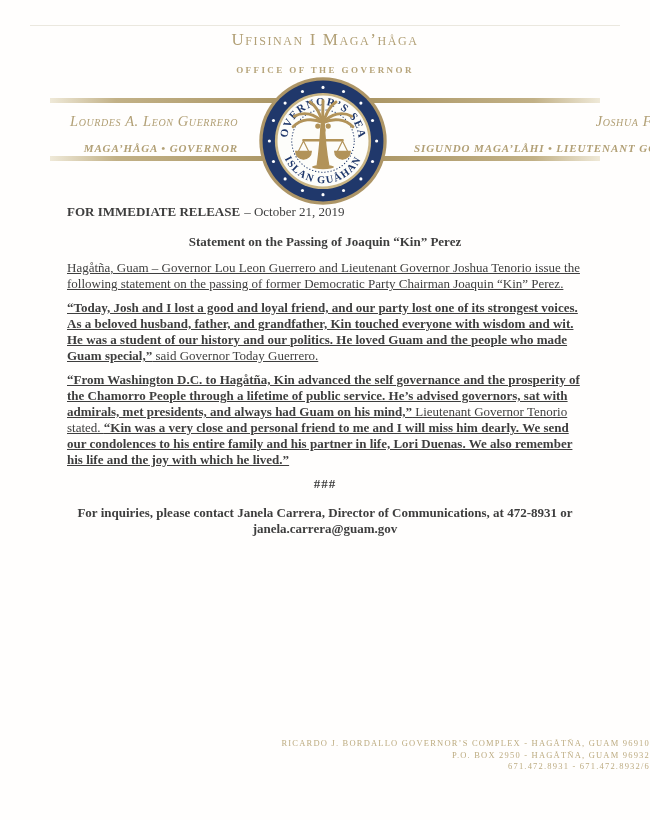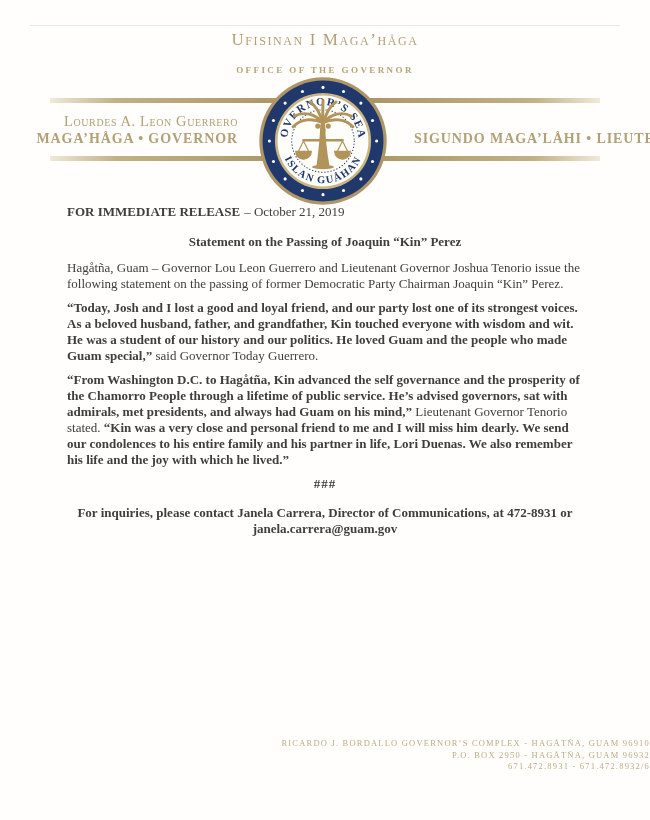--- a/index.html
+++ b/index.html
@@ -13,33 +13,33 @@
   .letterhead{position:absolute;top:30px;left:0;width:100%;text-align:center;color:#b2a076;}
   .letterhead .chamorro{font-variant:small-caps;font-size:17px;letter-spacing:1.6px;}
   .letterhead .english{font-size:9px;letter-spacing:2.4px;margin-top:15px;font-weight:bold;color:#b6a47a;}
   
   .banner{position:absolute;top:74px;left:0;width:650px;height:132px;}
   .bar{position:absolute;left:50px;width:550px;height:5px;z-index:1;
        background:linear-gradient(90deg,#efe9d8 0%,#c2b187 12%,#a58f5c 50%,#c2b187 88%,#efe9d8 100%);}
   .bar.top{top:24px;}
   .bar.bottom{top:82px;}
   .seal-wrap{position:absolute;left:258px;top:2px;width:130px;height:130px;z-index:2;}
-  .official{position:absolute;top:39px;color:#b2a076;z-index:2;}
+  .official{position:absolute;top:39px;color:#b2a076;z-index:2;font-style:italic;}
   .official.left{right:412px;text-align:right;}
   .official.right{left:414px;text-align:right;}
   .official .name{font-variant:small-caps;font-size:14.5px;letter-spacing:0.6px;white-space:nowrap;}
-  .official .role{font-size:14px;font-weight:bold;letter-spacing:0.9px;margin-top:1px;white-space:nowrap;}
+  .official .role{font-size:11px;font-weight:bold;letter-spacing:0.9px;margin-top:12px;white-space:nowrap;}
   
   .content{position:absolute;top:204px;left:67px;width:516px;color:#3e3e3e;
            font-size:13px;line-height:16px;}
   .release{margin:0;}
   .release .label{font-weight:bold;margin-top:32px;}
   .release .date{margin-left:4px;}
   .doc-title{text-align:center;font-weight:bold;margin-top:14px;}
-  .para{margin:10px 0 0 0;text-align:left;}
+  .para{margin:10px 0 0 0;text-align:left;text-decoration:underline;}
   .para.tight{margin-top:8px;}
   .b{font-weight:bold;}
   .endmark{text-align:center;font-weight:bold;margin-top:8px;letter-spacing:1px;}
   .contact{text-align:center;font-weight:bold;margin-top:13px;padding:0 10px;}
   
   .footer{position:absolute;top:738px;left:0;width:100%;text-align:right;
           color:#bdac82;font-size:8.5px;letter-spacing:1.2px;line-height:11.5px;}
   .footer div{white-space:nowrap;}
 </style>
 </head>

